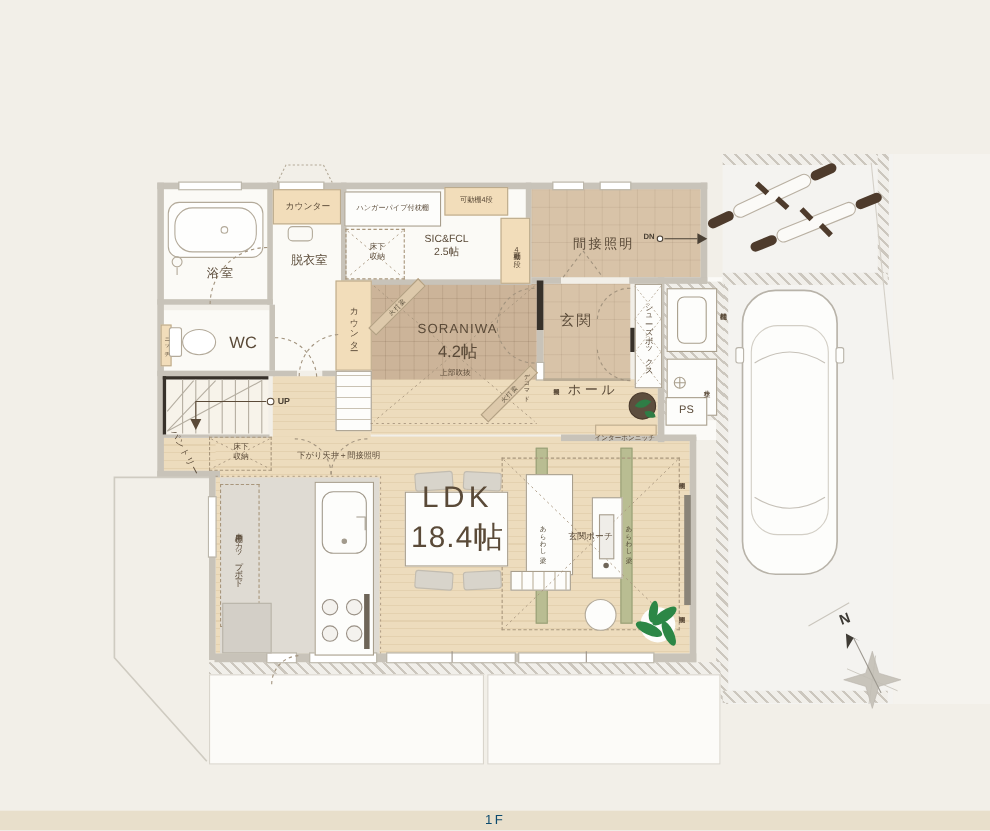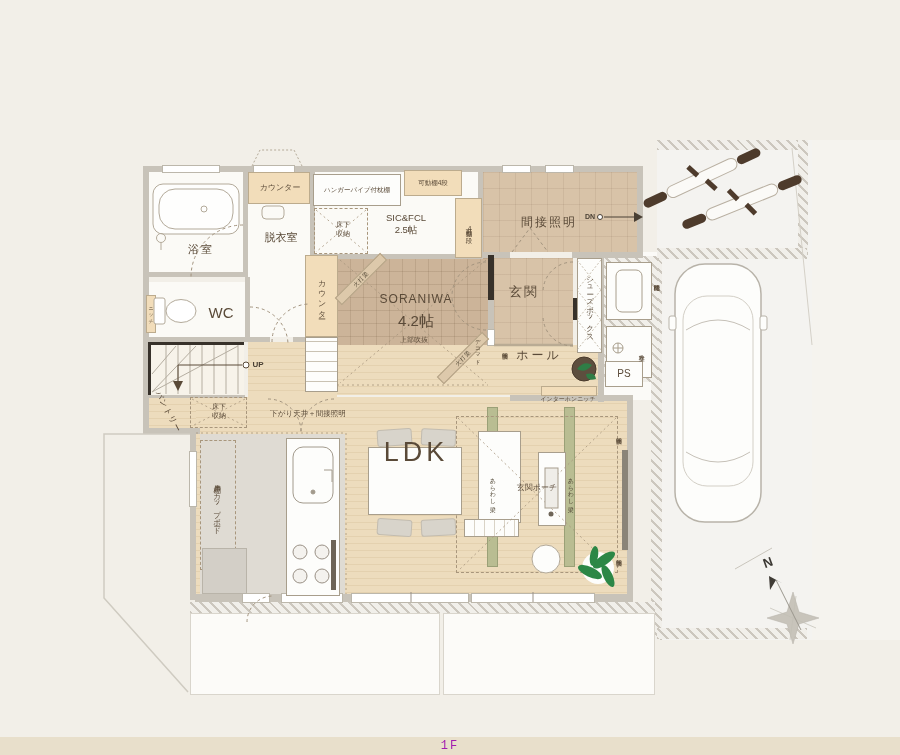--- a/index.html
+++ b/index.html
@@ -304,20 +304,21 @@
   <div class="label pre" style="left:406px;top:224px;font-size:9.5px;">SIC&amp;FCL
 2.5帖</div>
   <div class="label" style="left:549px;top:222px;font-size:12px;letter-spacing:2px;">間接照明</div>
   <div class="label" style="left:590px;top:217px;font-size:7px;font-weight:bold;color:#4a4034;">DN</div>
   <div class="label" style="left:524px;top:292px;font-size:13px;letter-spacing:2px;">玄関</div>
   <div class="label" style="left:416px;top:299px;font-size:12px;letter-spacing:1px;">SORANIWA</div>
   <div class="label" style="left:416px;top:321px;font-size:15px;">4.2帖</div>
   <div class="label" style="left:414px;top:340px;font-size:7px;">上部吹抜</div>
   <div class="label" style="left:539px;top:355px;font-size:12px;letter-spacing:3px;">ホール</div>
   <div class="label" style="left:416px;top:453px;font-size:27px;letter-spacing:4px;">LDK</div>
+  <div class="label" style="left:416px;top:489px;font-size:27px;letter-spacing:1px;">18.4帖</div>
   <div class="label" style="left:168px;top:412px;font-size:8px;transform:translate(-50%,-50%) rotate(62deg);letter-spacing:1px;">パントリー</div>
   <div class="label" style="left:624px;top:374px;font-size:10px;">PS</div>
 
   <div class="label" style="left:280px;top:188px;font-size:8px;">カウンター</div>
   <div class="label vlab" style="left:321px;top:295px;font-size:8px;">カウンター</div>
   <div class="label" style="left:357px;top:190px;font-size:6.5px;">ハンガーパイプ付枕棚</div>
   <div class="label" style="left:433px;top:183px;font-size:6.5px;">可動棚4段</div>
   <div class="label vlab" style="left:469px;top:228px;font-size:6.5px;letter-spacing:0;">可動棚4段</div>
   <div class="label wrap2" style="left:343px;top:230px;font-size:7px;">床下収納</div>
   <div class="label wrap2" style="left:219px;top:412px;font-size:7px;">床下収納</div>
@@ -332,16 +333,16 @@
   <div class="label vlab" style="left:619px;top:556px;font-size:5.5px;letter-spacing:0;">間接照明</div>
   <div class="label" style="left:308px;top:414px;font-size:7.5px;">下がり天井＋間接照明</div>
   <div class="label vlab" style="left:217px;top:505px;font-size:7.5px;letter-spacing:0;">吊戸棚＋カップボード</div>
   <div class="label vlab" style="left:492px;top:487px;font-size:6px;letter-spacing:0;color:#4f4533;">あらわし梁</div>
   <div class="label vlab" style="left:570px;top:487px;font-size:6px;letter-spacing:0;color:#4f4533;">あらわし梁</div>
   <div class="label" style="left:537px;top:488px;font-size:8px;">玄関ポーチ</div>
   <div class="label" style="left:258px;top:365px;font-size:8px;font-weight:bold;color:#4a4034;">UP</div>
   <div class="label" style="left:768px;top:563px;font-size:13px;font-weight:bold;color:#3c3934;transform:translate(-50%,-50%) rotate(-20deg);">N</div>
 
   <div class="bar">
-    <div class="label" style="left:450px;top:9px;font-size:12px;letter-spacing:2px;color:#a21caf;position:absolute;font-family:Liberation Mono, monospace;">1F</div>
+    <div class="label" style="left:450px;top:9px;font-size:12px;letter-spacing:2px;color:#0c4a6e;position:absolute;">1F</div>
   </div>
 
 </div>
 
 </body></html>

